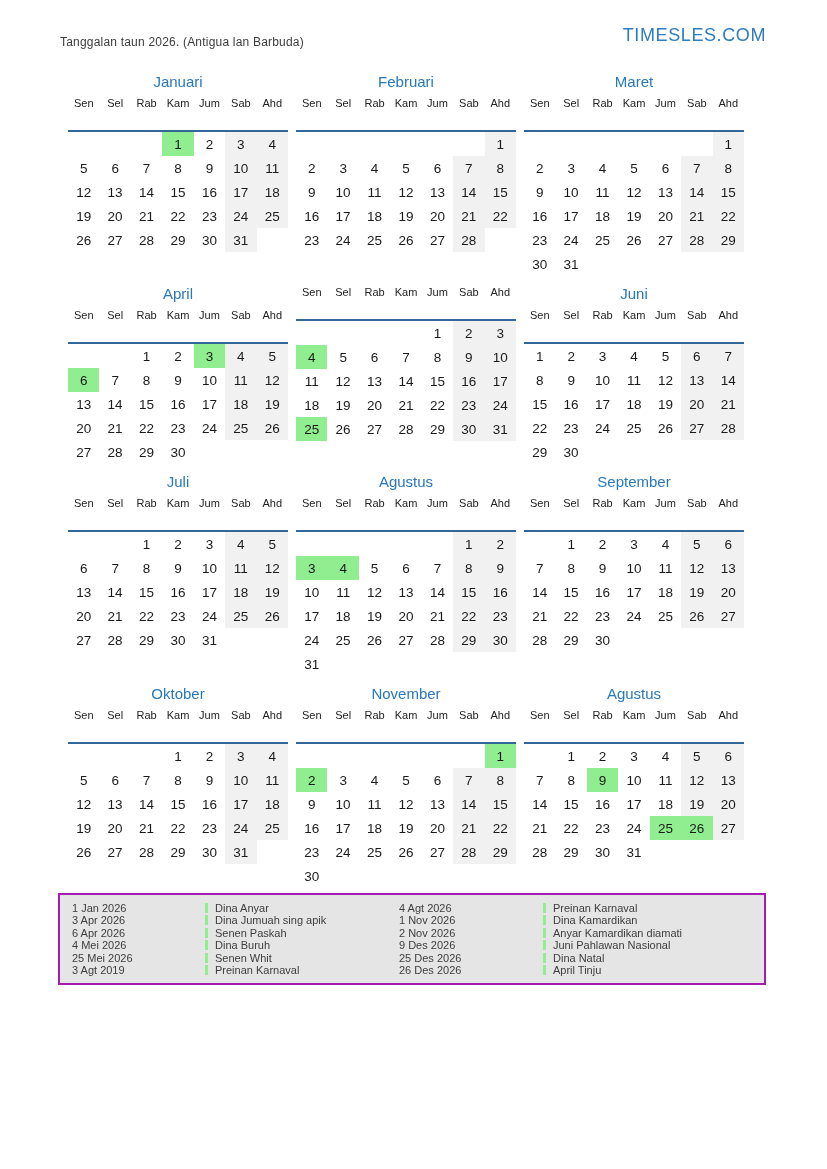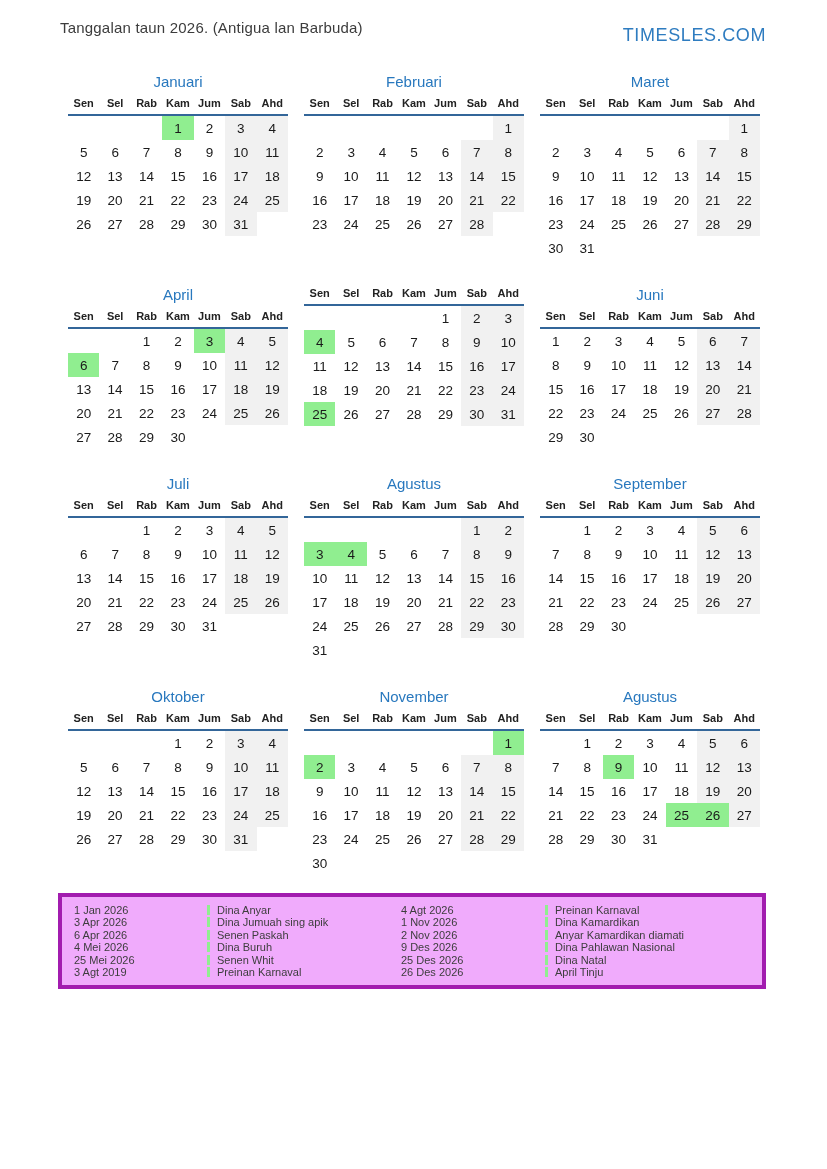--- a/index.html
+++ b/index.html
@@ -1,32 +1,32 @@
 <!DOCTYPE html>
 <html><head>
 <meta charset="utf-8">
 <style>
   html,body{margin:0;padding:0;background:#ffffff;}
   body{font-family:"Liberation Sans","DejaVu Sans",sans-serif;}
   .page{position:relative;width:827px;height:1169px;background:#ffffff;overflow:hidden;}
 
-  .page-title{position:absolute;left:60px;top:19px;margin:0;font-size:15px;font-weight:400;color:#3c3c3c;letter-spacing:0.2px;}
+  .page-title{position:absolute;left:60px;top:35px;margin:0;font-size:12px;font-weight:400;color:#3c3c3c;letter-spacing:0.2px;}
   .brand{position:absolute;right:61px;top:25px;font-size:18px;font-weight:400;color:#2e7cc0;letter-spacing:0.6px;text-decoration:none;cursor:pointer;}
 
-  .months{position:absolute;left:68px;top:72px;width:692px;display:grid;grid-template-columns:repeat(3,220px);column-gap:16px;row-gap:25px;align-items:start;}
+  .months{position:absolute;left:68px;top:72px;width:692px;display:grid;grid-template-columns:repeat(3,220px);column-gap:16px;row-gap:25px;align-items:start;gap:8px;}
   .month{width:220px;}
   .month-title{height:20px;line-height:20px;margin-bottom:3px;text-align:center;font-size:15px;color:#2878be;}
-  .weekdays{display:grid;grid-template-columns:repeat(7,1fr);padding-bottom:3px;border-bottom:2px solid #336699;font-weight:bold;}
+  .weekdays{display:grid;grid-template-columns:repeat(7,1fr);padding-bottom:19px;border-bottom:2px solid #336699;}
   .weekday{height:16px;line-height:16px;text-align:center;font-size:11px;color:#222222;}
   .days{display:grid;grid-template-columns:repeat(7,1fr);grid-auto-rows:24px;}
   .day{display:flex;align-items:center;justify-content:center;font-size:13.5px;color:#1a1a1a;}
   .day.weekend{background:#f1f1f1;}
   .day.holiday{background:#90ee90;}
 
-  .legend{position:absolute;left:58px;top:893px;width:708px;box-sizing:border-box;border:4px solid #a21caf;padding:7px 0 7px 12px;background:#f0abfc;}
+  .legend{position:absolute;left:58px;top:893px;width:708px;box-sizing:border-box;border:2px solid #a21caf;padding:7px 0 7px 12px;background:#e5e5e5;}
   .legend-grid{display:grid;grid-template-columns:133px 194px 144px 1fr;}
   .legend-date,.legend-name{font-size:11px;line-height:12.4px;color:#3d3d3d;white-space:nowrap;}
   .legend-name .bar{display:inline-block;width:3px;height:10px;background:#90ee90;margin-right:7px;vertical-align:-1px;}
 </style>
 </head>
 <body>
 
 <div class="page">
   <h1 class="page-title">Tanggalan taun 2026. (Antigua lan Barbuda)</h1>
   <a class="brand">TIMESLES.COM</a>
@@ -652,21 +652,21 @@
         <div class="legend-name"><span class="bar"></span><span>Dina Jumuah sing apik</span></div>
         <div class="legend-date">1 Nov 2026</div>
         <div class="legend-name"><span class="bar"></span><span>Dina Kamardikan</span></div>
         <div class="legend-date">6 Apr 2026</div>
         <div class="legend-name"><span class="bar"></span><span>Senen Paskah</span></div>
         <div class="legend-date">2 Nov 2026</div>
         <div class="legend-name"><span class="bar"></span><span>Anyar Kamardikan diamati</span></div>
         <div class="legend-date">4 Mei 2026</div>
         <div class="legend-name"><span class="bar"></span><span>Dina Buruh</span></div>
         <div class="legend-date">9 Des 2026</div>
-        <div class="legend-name"><span class="bar"></span><span>Dina Pahlawan Nasional</span></div>
+        <div class="legend-name"><span class="bar"></span><span>Juni Pahlawan Nasional</span></div>
         <div class="legend-date">25 Mei 2026</div>
         <div class="legend-name"><span class="bar"></span><span>Senen Whit</span></div>
         <div class="legend-date">25 Des 2026</div>
         <div class="legend-name"><span class="bar"></span><span>Dina Natal</span></div>
         <div class="legend-date">3 Agt 2019</div>
         <div class="legend-name"><span class="bar"></span><span>Preinan Karnaval</span></div>
         <div class="legend-date">26 Des 2026</div>
         <div class="legend-name"><span class="bar"></span><span>April Tinju</span></div>
       </div>
   </div>

